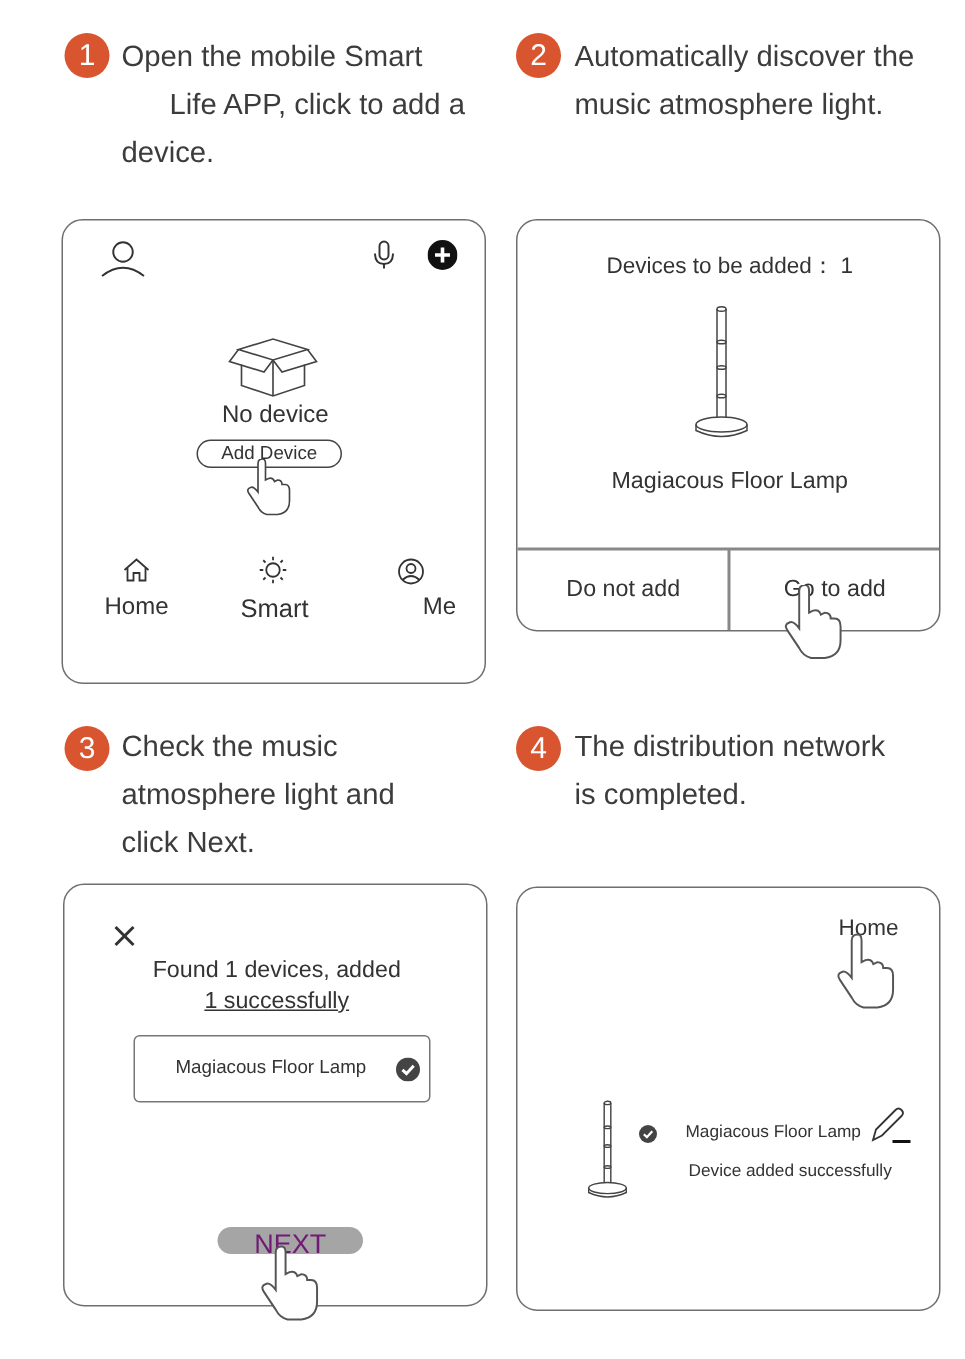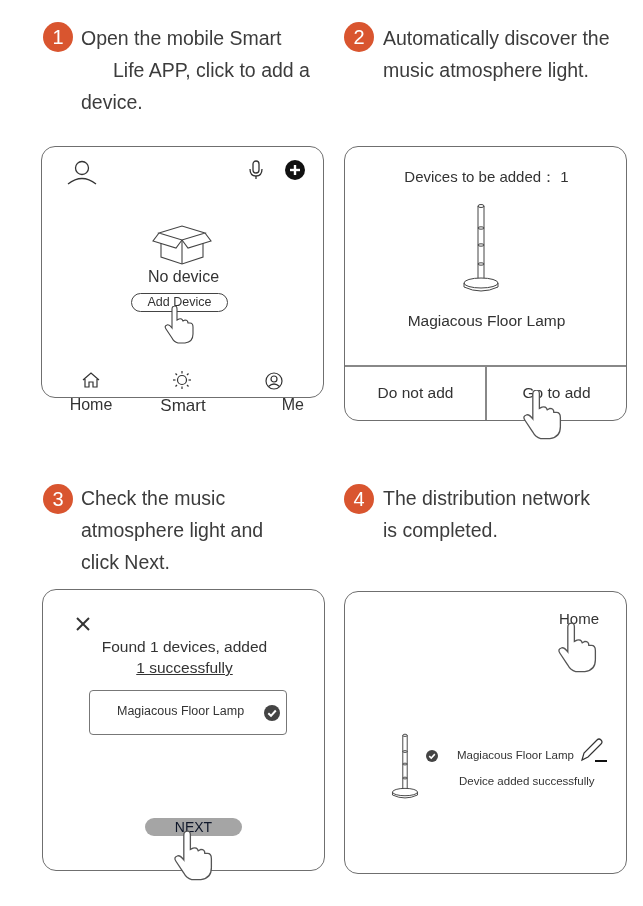--- a/index.html
+++ b/index.html
@@ -24,21 +24,21 @@
   <div class="step-text" style="left:81px;top:54px;width:250px;margin-left:32px;">Life APP, click to add a</div>
   <div class="step-text" style="left:81px;top:86px;width:250px;">device.</div>
 </div>
 
 <div class="step" style="left:0;top:0;">
   <div class="badge" style="left:344px;top:22px;">2</div>
   <div class="step-text" style="left:383px;top:22px;width:260px;">Automatically discover the</div>
   <div class="step-text" style="left:383px;top:54px;width:260px;">music atmosphere light.</div>
 </div>
 
-<div class="card" style="left:41px;top:146px;width:283px;height:252px;">
+<div class="card" style="left:41px;top:146px;width:283px;height:310px;">
   <span class="abs" style="left:24px;top:12px;">
     <svg width="32" height="28" viewBox="0 0 32 28">
         <circle cx="16" cy="9" r="6.5" fill="none" stroke="#333" stroke-width="1.3"></circle>
         <path d="M2 25 Q16 14 30 25" fill="none" stroke="#333" stroke-width="1.3"></path>
       </svg>
   </span>
   <span class="abs" style="left:206px;top:13px;">
     <svg width="16" height="20" viewBox="0 0 16 20">
         <rect x="5" y="1" width="6" height="12" rx="3" fill="none" stroke="#333" stroke-width="1.3"></rect>
         <path d="M2 9 Q2 16 8 16 Q14 16 14 9" fill="none" stroke="#333" stroke-width="1.3"></path>
@@ -158,21 +158,21 @@
   <div class="abs" style="left:46px;top:100px;width:198px;height:45px;border:1.3px solid #777;border-radius:4px;box-sizing:border-box;">
     <div class="t" style="left:27px;top:13px;font-size:12.5px;">Magiacous Floor Lamp</div>
     <span class="abs" style="left:174px;top:14px;">
       <svg width="16" height="16" viewBox="0 0 16 16">
           <circle cx="8" cy="8" r="8" fill="#444"></circle>
           <path d="M4.3 8.2 L7 10.8 L11.8 5.5" fill="none" stroke="#fff" stroke-width="2"></path>
         </svg>
     </span>
   </div>
   <div class="abs" style="left:102px;top:228px;width:97px;height:18px;border-radius:9px;background:#a5a5a5;">
-    <div class="t center" style="left:0;width:97px;top:1px;font-size:14px;color:#0f172a;">NEXT</div>
+    <div class="t center" style="left:0;width:97px;top:1px;font-size:18px;color:#701a75;">NEXT</div>
   </div>
 </div>
 <span class="abs" style="left:172px;top:830px;">
   <svg width="42" height="52" viewBox="0 0 32 38">
       <path d="M9 3 Q9 0 12 0 Q14 0 14 3 L14 14 L16 13 Q19 12 20 15 L22 14 Q25 14 25 17 L27 17 Q30 17 30 21 L30 28 Q30 36 22 37 L15 37 Q11 36 9 32 L3 23 Q1 20 4 19 Q6 18 9 22 Z" fill="#fff" stroke="#555" stroke-width="1"></path>
     </svg>
 </span>
 
 <div class="card" style="left:344px;top:591px;width:283px;height:283px;">
   <div class="abs" style="left:208px;top:16px;width:50px;height:22px;">

